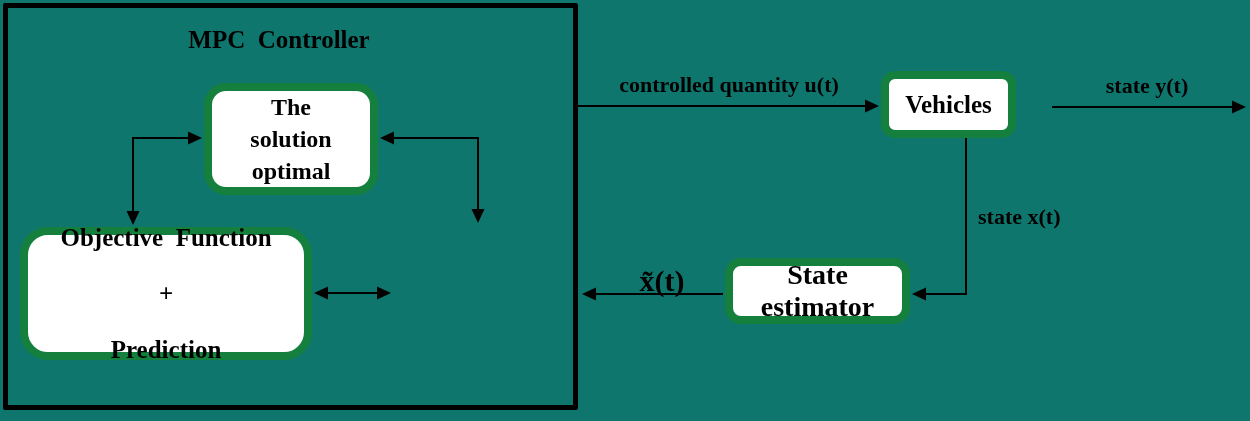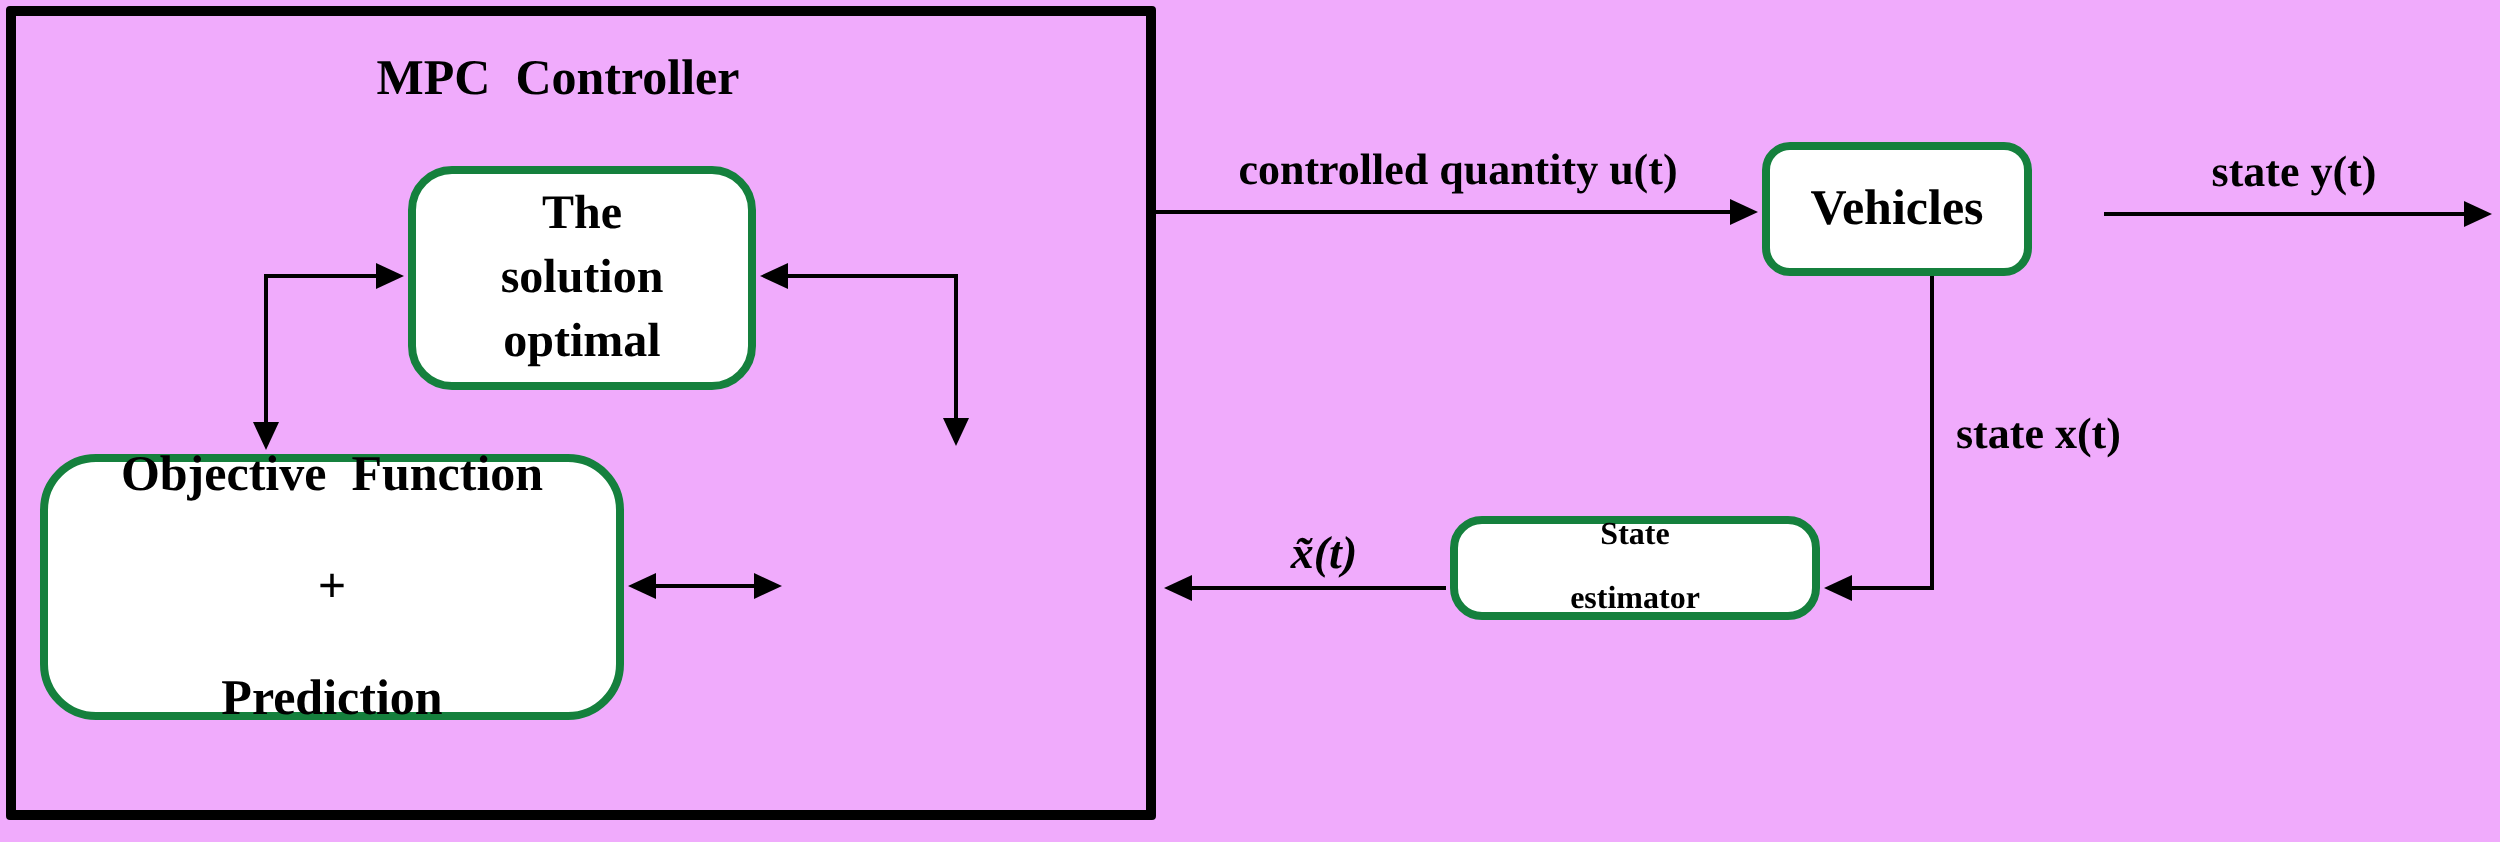--- a/index.html
+++ b/index.html
@@ -1,20 +1,20 @@
 <!DOCTYPE html>
 <html><head>
 <meta charset="utf-8">
 <style>
   html, body { margin: 0; padding: 0; background: #ffffff; }
   .canvas {
     position: relative;
     width: 1250px;
     height: 421px;
-    background: #f0abfc;
+    background: #0f766e;
     color: #000000;
     font-family: "Liberation Serif", serif;
     overflow: hidden;
   }
   .connector-layer {
     position: absolute;
     left: 0; top: 0;
     width: 1250px; height: 421px;
   }
   .outer-box {
@@ -31,45 +31,45 @@
     left: 0; top: 26px;
     width: 558px;
     text-align: center;
     font-size: 25px;
     font-weight: bold;
     white-space: pre;
   }
   .node {
     position: absolute;
     box-sizing: border-box;
-    border: 4px solid #15803d;
+    border: 8px solid #15803d;
     background: #ffffff;
     display: flex;
     flex-direction: column;
     align-items: center;
     justify-content: center;
     text-align: center;
     font-weight: bold;
   }
   .node .line { display: block; white-space: pre; }
   .node-optimal    { left: 204px; top: 83px;  width: 174px; height: 112px; border-radius: 22px; font-size: 24px; line-height: 32px; }
   .node-objective  { left: 20px;  top: 227px; width: 292px; height: 133px; border-radius: 28px; font-size: 25px; line-height: 33px; gap: 23px; }
   .node-prediction { left: 393px; top: 225px; width: 172px; height: 132px; border-radius: 30px; font-size: 25px; line-height: 34px; }
   .node-vehicles   { left: 881px; top: 71px;  width: 135px; height: 67px;  border-radius: 14px; font-size: 25px; line-height: 28px; }
-  .node-estimator  { left: 725px; top: 258px; width: 185px; height: 52px;  border-radius: 16px; font-size: 16px; line-height: 32px; }
+  .node-estimator  { left: 725px; top: 258px; width: 185px; height: 66px;  border-radius: 16px; font-size: 28px; line-height: 32px; }
   .edge-label {
     position: absolute;
     font-weight: bold;
     font-size: 22px;
     white-space: pre;
   }
   .lbl-controlled { left: 585px;  top: 72px;  width: 288px; text-align: center; }
   .lbl-output     { left: 1058px; top: 73px;  width: 178px; text-align: center; }
   .lbl-state      { left: 978px;  top: 204px; }
-  .lbl-xtilde     { left: 622px;  top: 264px; width: 80px; text-align: center; font-size: 23px; font-style: italic; }
+  .lbl-xtilde     { left: 622px;  top: 264px; width: 80px; text-align: center; font-size: 30px; }
 </style>
 </head>
 <body>
 
 <div class="canvas">
 
   <svg class="connector-layer" width="1250" height="421" viewBox="0 0 1250 421" xmlns="http://www.w3.org/2000/svg">
     <g stroke="#000000" stroke-width="2" fill="none">
       <polyline points="190,138 133,138 133,213"></polyline>
       <polyline points="392,138 478,138 478,211"></polyline>

